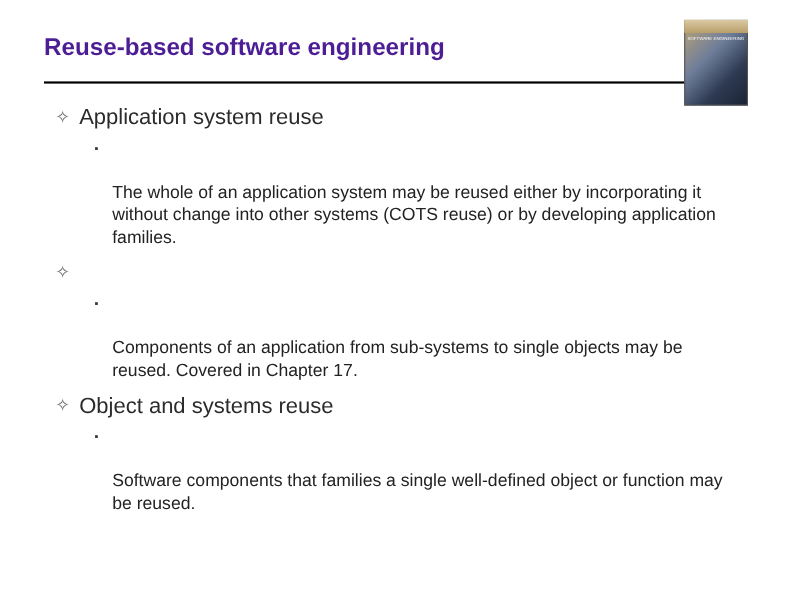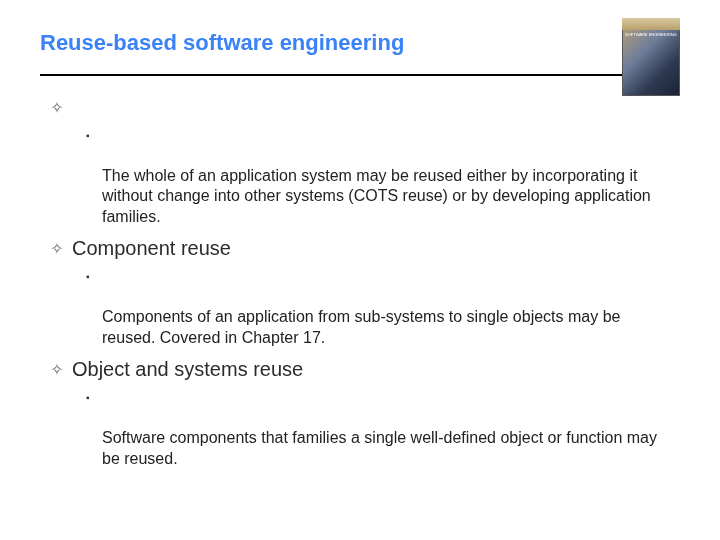--- a/index.html
+++ b/index.html
@@ -1,19 +1,19 @@
 <!DOCTYPE html>
 <html><head>
 <meta charset="utf-8">
 <style>
   * { box-sizing: border-box; margin: 0; padding: 0; }
   html, body { width: 720px; height: 540px; background: #fff; font-family: Arial, Helvetica, sans-serif; color: #222; }
   .slide { position: relative; width: 720px; height: 540px; padding: 0; }
   .header { position: relative; padding: 30px 40px 0 40px; }
-  .title { font-size: 22px; font-weight: bold; color: #3b82f6; }
+  .title { font-size: 22px; font-weight: bold; color: #4c1d95; }
   .rule { height: 2px; background: #000; margin: 18px 40px 0 40px; }
   .thumb { position: absolute; top: 18px; right: 40px; width: 58px; height: 78px; background: linear-gradient(135deg,#bfa574 0%, #6f7e9a 40%, #2e3a52 70%, #1a2233 100%); box-shadow: 0 0 0 1px #555 inset; }
   .thumb .band { position:absolute; top:0; left:0; right:0; height:12px; background:linear-gradient(#d9c9a3,#b89f6a); }
   .thumb .txt { position:absolute; top:14px; left:3px; right:3px; font-size:4px; color:#fff; line-height:5px; word-break:break-all; }
   .body { padding: 20px 50px 0 50px; }
   .item { margin-bottom: 10px; }
   .h2 { font-size: 20px; color: #2b2b2b; margin-bottom: 6px; display:flex; align-items:flex-start; }
   .h2 .dia { flex:0 0 auto; width:14px; text-align:center; margin-right:8px; font-size:16px; line-height:24px; color:#6a6a6a; }
   .sub { margin: 0 0 10px 36px; }
   .sub .row { display:flex; align-items:flex-start; font-size:16px; line-height:1.28; color:#222; }
@@ -32,33 +32,33 @@
       <div class="txt">SOFTWARE ENGINEERING</div>
     </div>
   </div>
   <div class="rule"></div>
 
   <div class="body">
 
     <div class="item">
       <div class="h2">
         <span class="dia">✧</span>
+        <span>Application system reuse</span>
       </div>
       <div class="sub">
         <div class="row">
           <span class="sq">▪</span>
           <span class="t">The whole of an application system may be reused either by incorporating it without change into other systems (COTS reuse) or by developing application families.</span>
         </div>
       </div>
     </div>
 
     <div class="item">
       <div class="h2">
         <span class="dia">✧</span>
-        <span>Component reuse</span>
       </div>
       <div class="sub">
         <div class="row">
           <span class="sq">▪</span>
           <span class="t">Components of an application from sub-systems to single objects may be reused. Covered in Chapter 17.</span>
         </div>
       </div>
     </div>
 
     <div class="item">

